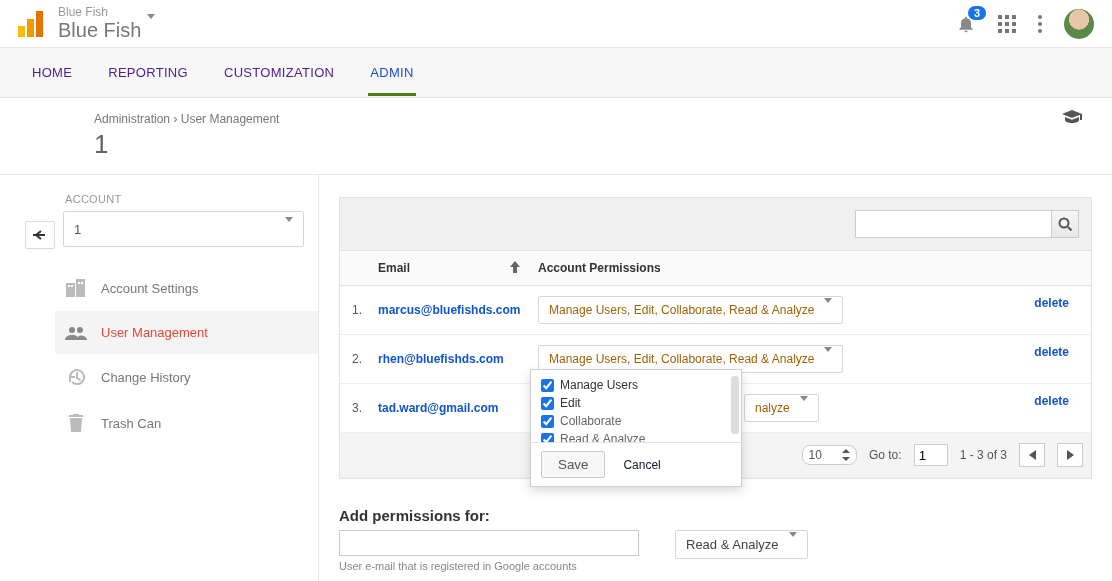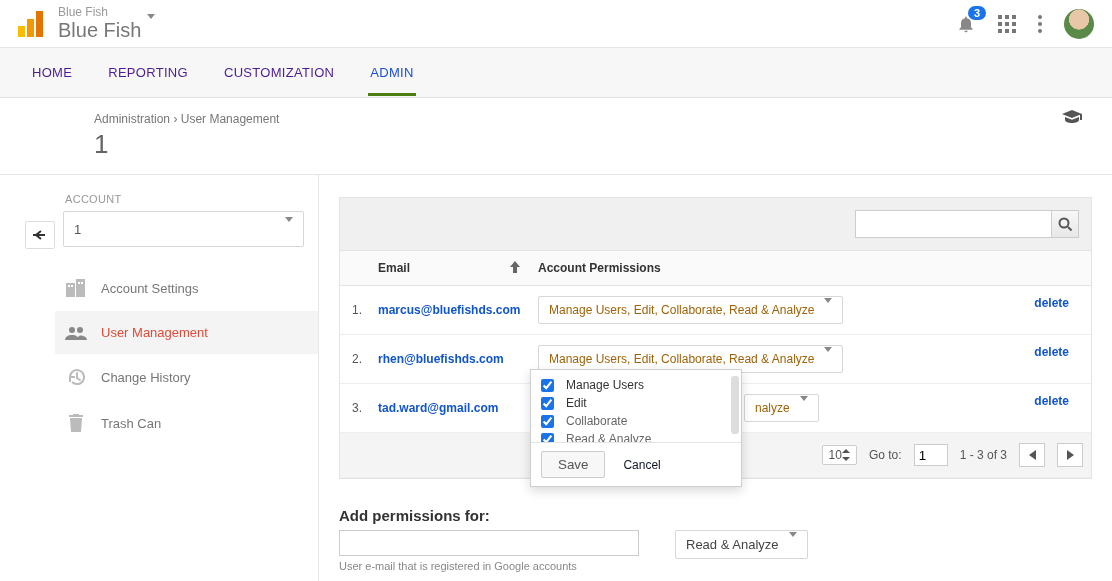--- a/index.html
+++ b/index.html
@@ -53,27 +53,27 @@
   table.users th .sort { position:absolute; right:10px; top:10px; color:#666; }
   table.users td { padding:10px 8px; border-bottom:1px solid #eee; vertical-align:middle; font-size:12px; }
   .row-idx { text-align:right; color:#555; width:30px; padding-right:6px;}
   .email-link { color:#1155cc; font-weight:bold; word-break:break-all; }
   .perm-cell { position:relative; }
   .perm-select { display:inline-flex; align-items:flex-start; gap:10px; border:1px solid #d7d7d7; border-radius:2px; background:#fff; padding:6px 10px; color:#a16207; cursor:pointer; min-width:252px; justify-content:space-between; }
   .perm-select .caret { color:#888; }
   .del-link { color:#1155cc; font-weight:bold; float:right; margin-right:14px; }
   .footer-row td { background:#f4f4f4; padding:8px; }
   .footer-right { display:flex; align-items:center; gap:12px; justify-content:flex-end; color:#555; }
-  .rows-select { border:1px solid #ccc; border-radius:2px; padding:2px 6px; background:#fff; display:inline-flex; align-items:center; gap:0; cursor:pointer;}
+  .rows-select { border:1px solid #ccc; border-radius:8px; padding:2px 6px; background:#fff; display:inline-flex; align-items:center; gap:20px; cursor:pointer;}
   .goto-input { width:34px; height:22px; border:1px solid #ccc; text-align:left; padding:0 4px; }
   .pager-btn { width:26px; height:24px; border:1px solid #ccc; background:#fff; display:inline-flex; align-items:center; justify-content:center; cursor:pointer; }
   
   .perm-popover { position:absolute; left:0; top:34px; width:212px; background:#fff; border:1px solid #cfcfcf; box-shadow:0 4px 10px rgba(0,0,0,0.15); z-index:10; }
   .perm-list { max-height:72px; overflow:hidden; padding:6px 2px 4px 10px; }
-  .perm-opt { display:flex; align-items:center; gap:12px; padding:2px 0; color:#666; font-size:12px; }
+  .perm-opt { display:flex; align-items:center; gap:6px; padding:2px 0; color:#666; font-size:12px; }
   .perm-opt.enabled { color:#333; }
   .perm-opt input[type=checkbox]{ accent-color:#1a73e8; margin:0;}
   .perm-scroll { position:absolute; right:2px; top:6px; width:8px; height:58px; background:#ddd; border-radius:3px;}
   .perm-actions { border-top:1px solid #e4e4e4; padding:8px 10px; display:flex; align-items:center; gap:18px; }
   .save-btn { border:1px solid #ccc; background:#f7f7f7; padding:5px 16px; border-radius:2px; color:#555; cursor:pointer; }
   .cancel-link { color:#0f172a; cursor:pointer; }
   
   .add-block { margin-top:28px; }
   .add-title { font-weight:bold; color:#333; font-size:15px; margin-bottom:6px; }
   .add-row { display:flex; align-items:flex-start; gap:36px; }

